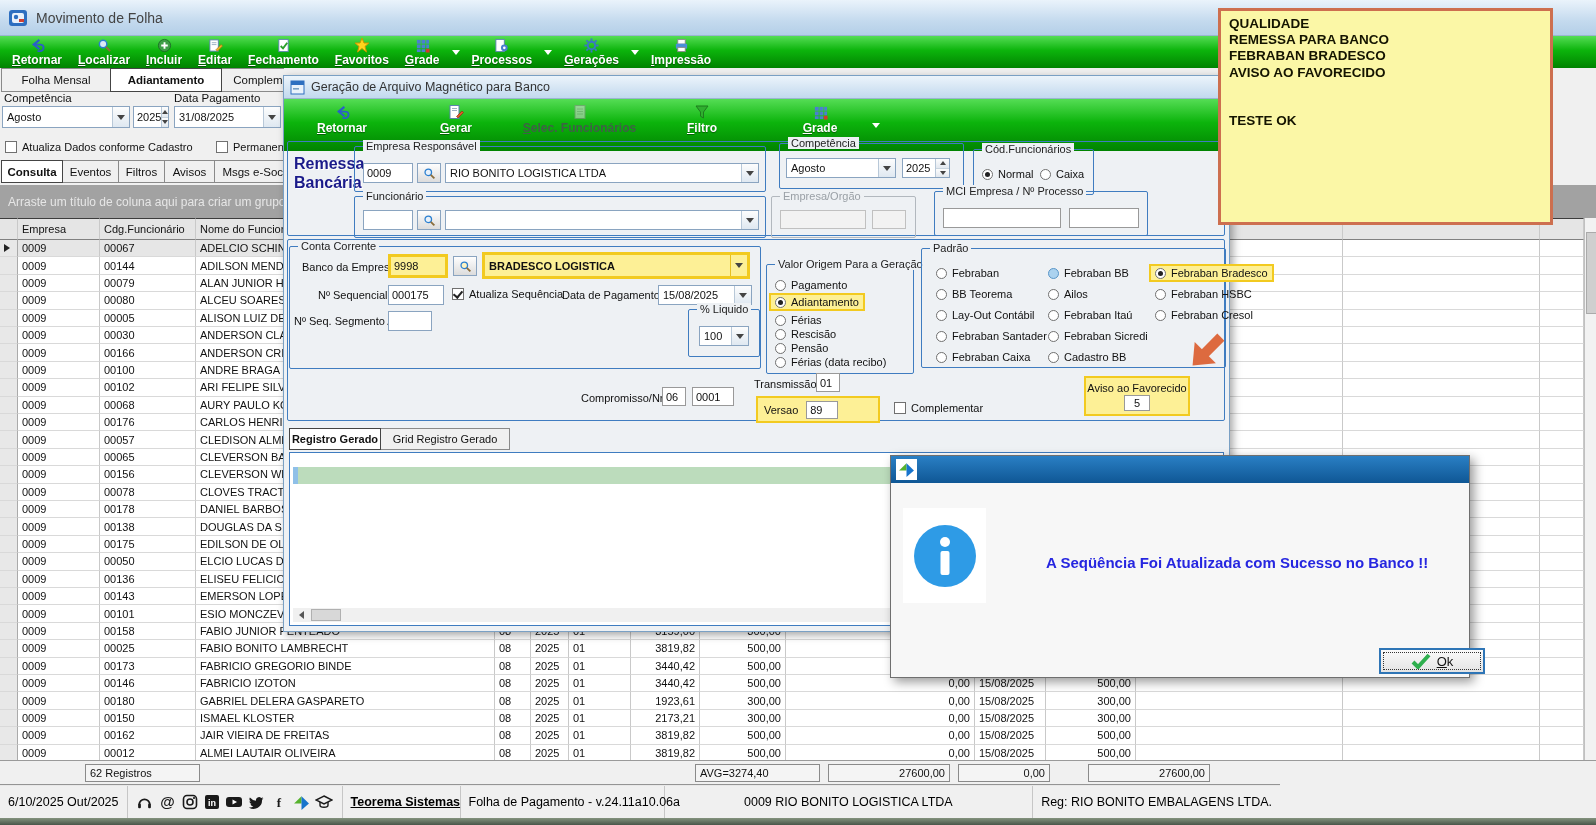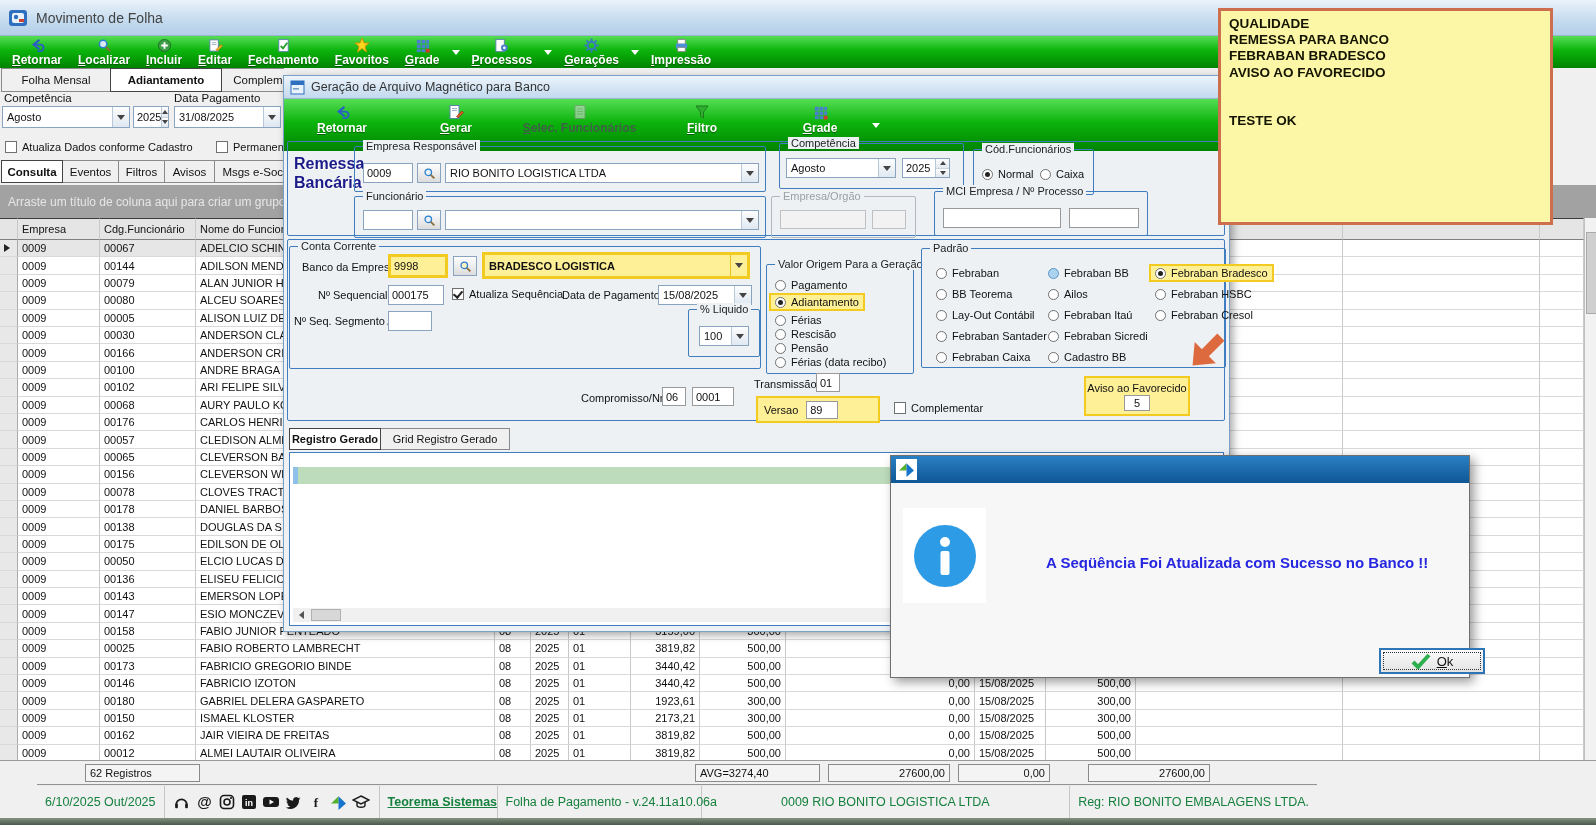--- a/index.html
+++ b/index.html
@@ -67,21 +67,21 @@
   .gc.r{justify-content:flex-end;}
   .gc.sel{background:#e6e6e6;}
   #vscroll{left:1584px;top:218px;width:12px;height:542px;background:#f2f2f2;border-left:1px solid #c0c0c0;box-sizing:border-box;}
   #vscroll .thumb{position:absolute;left:1px;top:14px;width:9px;height:80px;background:#cfcfcf;border:1px solid #aaa;}
   
   #gfooter{left:0;top:760px;width:1596px;height:24px;background:#f0f0f0;border-top:1px solid #9a9a9a;box-sizing:border-box;}
   .fbox{position:absolute;top:3px;height:18px;background:#f4f4f4;border:1px solid #8a8a8a;box-sizing:border-box;
     display:flex;align-items:center;padding:0 4px;font-size:11px;}
   .fbox.r{justify-content:flex-end;}
   #statusbar{left:0;top:784px;width:1280px;height:34px;background:#f0f0f0;border-top:2px groove #e8e8e8;
-    display:flex;align-items:stretch;box-sizing:border-box;font-size:12.5px;color:#15803d;margin-left:37px;}
+    display:flex;align-items:stretch;box-sizing:border-box;font-size:12.5px;color:#000000;}
   .scell{display:flex;align-items:center;border-right:1px solid #c6c6c6;padding:0 8px;box-sizing:border-box;white-space:nowrap;}
   #bottomstrip{left:0;top:818px;width:1596px;height:7px;background:linear-gradient(#84937e,#49564a);}
   .sico{display:flex;align-items:center;justify-content:center;width:19px;height:19px;}
   
   #dlg{left:283px;top:75px;width:947px;height:557px;background:#eef1f4;border:1px solid #7aa0c4;
     box-shadow:3px 3px 8px rgba(0,0,0,.35);box-sizing:border-box;z-index:5;}
   #dlg-title{position:absolute;left:0;top:0;width:100%;height:23px;background:linear-gradient(#ecf4fb,#c2d9ee);
     border-bottom:1px solid #9ab6cf;display:flex;align-items:center;padding-left:6px;box-sizing:border-box;}
   #dlg-title .t{font-size:12.5px;color:#333;margin-left:6px;}
   #dlg-toolbar{position:absolute;left:0;top:23px;width:100%;height:52px;
@@ -683,21 +683,21 @@
         <div class="gc r" style="width: 189px; height: 17.4px;"></div>
         <div class="gc" style="width: 71px; height: 17.4px;"></div>
         <div class="gc r" style="width: 90px; height: 17.4px;"></div>
         <div class="gc" style="width: 207px; height: 17.4px;"></div>
         <div class="gc" style="width: 197px; height: 17.4px;"></div>
         <div class="gc" style="width: 44px; height: 17.4px;"></div>
       </div>
       <div class="gr" style="top: 387.4px; height: 17.4px;">
         <div class="gc" style="width: 18px; height: 17.4px; background: rgb(232, 232, 232); border-right: 1px solid rgb(170, 170, 170);"></div>
         <div class="gc" style="width: 82px; height: 17.4px;">0009</div>
-        <div class="gc" style="width: 96px; height: 17.4px;">00147</div>
+        <div class="gc" style="width: 96px; height: 17.4px;">00101</div>
         <div class="gc" style="width: 299px; height: 17.4px;">ESIO MONCZEVSK</div>
         <div class="gc" style="width: 36px; height: 17.4px;"></div>
         <div class="gc" style="width: 38px; height: 17.4px;"></div>
         <div class="gc" style="width: 62px; height: 17.4px;"></div>
         <div class="gc r" style="width: 69px; height: 17.4px;"></div>
         <div class="gc r" style="width: 86px; height: 17.4px;"></div>
         <div class="gc r" style="width: 189px; height: 17.4px;"></div>
         <div class="gc" style="width: 71px; height: 17.4px;"></div>
         <div class="gc r" style="width: 90px; height: 17.4px;"></div>
         <div class="gc" style="width: 207px; height: 17.4px;"></div>
@@ -718,21 +718,21 @@
         <div class="gc" style="width: 71px; height: 17.4px;"></div>
         <div class="gc r" style="width: 90px; height: 17.4px;"></div>
         <div class="gc" style="width: 207px; height: 17.4px;"></div>
         <div class="gc" style="width: 197px; height: 17.4px;"></div>
         <div class="gc" style="width: 44px; height: 17.4px;"></div>
       </div>
       <div class="gr" style="top: 422.2px; height: 17.4px;">
         <div class="gc" style="width: 18px; height: 17.4px; background: rgb(232, 232, 232); border-right: 1px solid rgb(170, 170, 170);"></div>
         <div class="gc" style="width: 82px; height: 17.4px;">0009</div>
         <div class="gc" style="width: 96px; height: 17.4px;">00025</div>
-        <div class="gc" style="width: 299px; height: 17.4px;">FABIO ROBERTO LAMBRECHT</div>
+        <div class="gc" style="width: 299px; height: 17.4px;">FABIO BONITO LAMBRECHT</div>
         <div class="gc" style="width: 36px; height: 17.4px;">08</div>
         <div class="gc" style="width: 38px; height: 17.4px;">2025</div>
         <div class="gc" style="width: 62px; height: 17.4px;">01</div>
         <div class="gc r" style="width: 69px; height: 17.4px;">3819,82</div>
         <div class="gc r" style="width: 86px; height: 17.4px;">500,00</div>
         <div class="gc r" style="width: 189px; height: 17.4px;"></div>
         <div class="gc" style="width: 71px; height: 17.4px;"></div>
         <div class="gc r" style="width: 90px; height: 17.4px;"></div>
         <div class="gc" style="width: 207px; height: 17.4px;"></div>
         <div class="gc" style="width: 197px; height: 17.4px;"></div>

